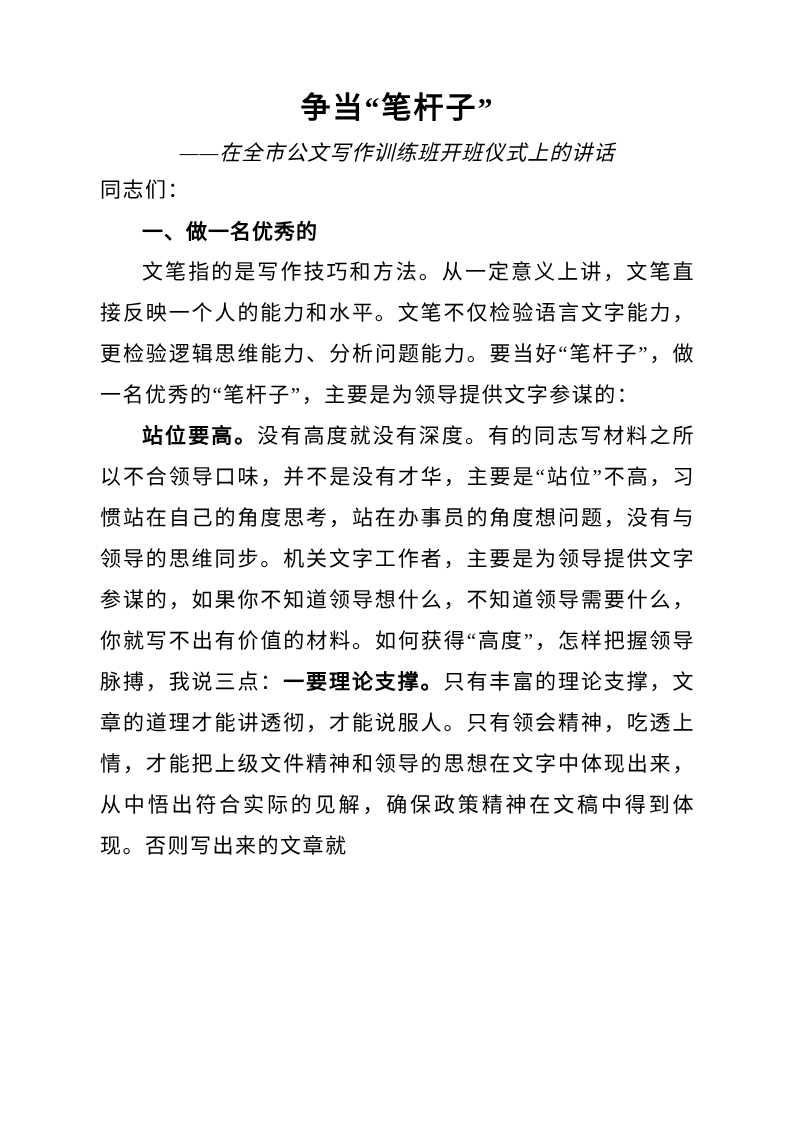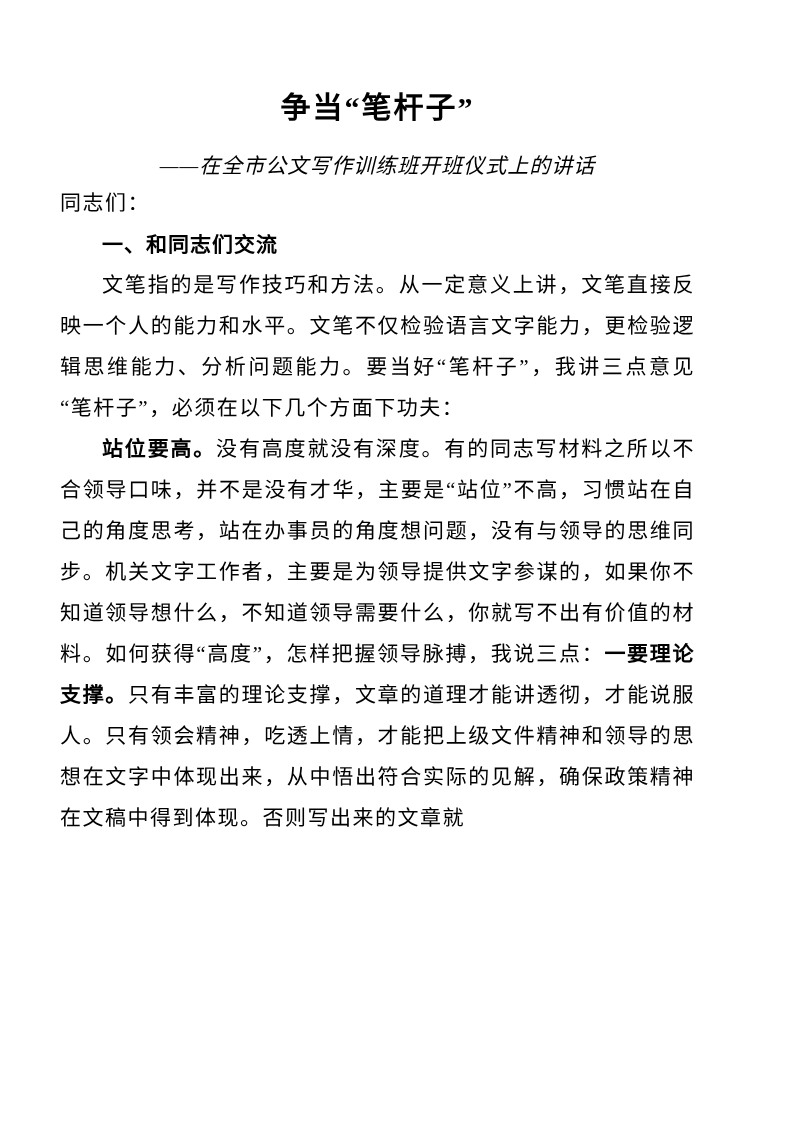--- a/index.html
+++ b/index.html
@@ -7,37 +7,37 @@
     padding: 0;
     background: #ffffff;
   }
   .page {
     position: relative;
     width: 793px;
     height: 1122px;
     box-sizing: border-box;
     margin: 0 auto;
     background: #ffffff;
-    padding: 86px 98px 0 60px;
+    padding: 86px 98px 0 100px;
     outline: 1px solid #e6e6e6;
     overflow: hidden;
     color: #000000;
     font-family: "Liberation Serif", "DejaVu Serif", serif;
   }
   .doc-title {
     margin: 0;
     font-size: 30px;
     font-weight: bold;
     line-height: 44px;
     text-align: center;
     letter-spacing: 2px;
     font-family: "Liberation Serif", "DejaVu Serif", serif;
   }
   .doc-subtitle {
-    margin-top: 19px;
+    margin-top: 6px;
     font-size: 21px;
     line-height: 34px;
     text-align: center;
     font-style: italic;
     letter-spacing: 1px;
     font-family: "Liberation Serif", "DejaVu Serif", serif;
   }
   .doc-body {
   }
   .doc-body p {
@@ -63,17 +63,17 @@
   }
 </style>
 </head>
 <body>
 
 <div class="page">
   <h1 class="doc-title">争当“笔杆子”</h1>
   <div class="doc-subtitle">——在全市公文写作训练班开班仪式上的讲话</div>
   <div class="doc-body">
       <p><span class="run">同志们：</span></p>
-      <p class="heading"><span class="run-bold">一、和同志们交流</span></p>
-      <p class="indent"><span class="run">文笔指的是写作技巧和方法。从一定意义上讲，文笔直接反映一个人的能力和水平。文笔不仅检验语言文字能力，更检验逻辑思维能力、分析问题能力。要当好“笔杆子”，我讲三点意见“笔杆子”，必须在以下几个方面下功夫：</span></p>
+      <p class="heading"><span class="run-bold">一、做一名优秀的</span></p>
+      <p class="indent"><span class="run">文笔指的是写作技巧和方法。从一定意义上讲，文笔直接反映一个人的能力和水平。文笔不仅检验语言文字能力，更检验逻辑思维能力、分析问题能力。要当好“笔杆子”，做一名优秀的“笔杆子”，主要是为领导提供文字参谋的：</span></p>
       <p class="indent"><span class="run-bold">站位要高。</span><span class="run">没有高度就没有深度。有的同志写材料之所以不合领导口味，并不是没有才华，主要是“站位”不高，习惯站在自己的角度思考，站在办事员的角度想问题，没有与领导的思维同步。机关文字工作者，主要是为领导提供文字参谋的，如果你不知道领导想什么，不知道领导需要什么，你就写不出有价值的材料。如何获得“高度”，怎样把握领导脉搏，我说三点：</span><span class="run-bold">一要理论支撑。</span><span class="run">只有丰富的理论支撑，文章的道理才能讲透彻，才能说服人。只有领会精神，吃透上情，才能把上级文件精神和领导的思想在文字中体现出来，从中悟出符合实际的见解，确保政策精神在文稿中得到体现。否则写出来的文章就</span></p>
     </div>
 </div>
 
 </body></html>

